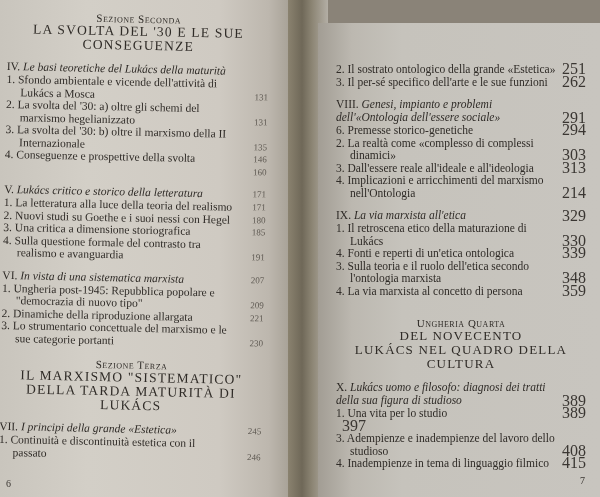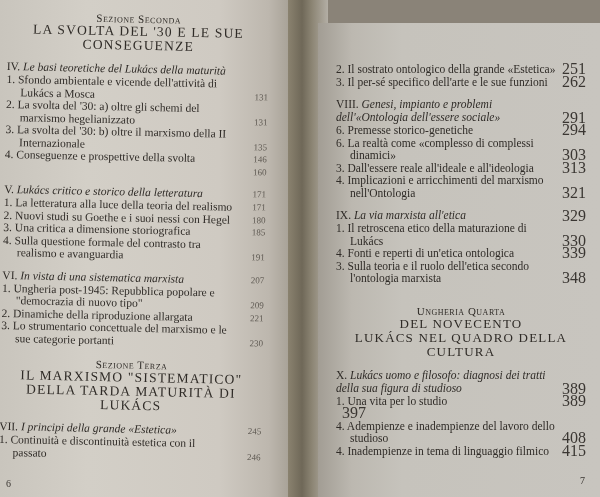--- a/index.html
+++ b/index.html
@@ -144,67 +144,71 @@
 
     <div class="chap">
       <span class="txt"><span>VIII.</span> <span class="ttl">Genesi, impianto e problemi dell'«Ontologia dell'essere sociale»</span></span>
       <span class="pg">291</span>
     </div>
     <div class="item">
         <span class="txt">6. Premesse storico-genetiche</span>
         <span class="pg">294</span>
       </div>
     <div class="item">
-        <span class="txt">6. La realtà come «complesso di complessi dinamici»</span>
+        <span class="txt">2. La realtà come «complesso di complessi dinamici»</span>
         <span class="pg">303</span>
       </div>
     <div class="item">
         <span class="txt">3. Dall'essere reale all'ideale e all'ideologia</span>
         <span class="pg">313</span>
       </div>
     <div class="item">
         <span class="txt">4. Implicazioni e arricchimenti del marxismo nell'Ontologia</span>
-        <span class="pg">321</span>
+        <span class="pg">214</span>
       </div>
 
     <div class="chap">
       <span class="txt"><span>IX.</span> <span class="ttl">La via marxista all'etica</span></span>
       <span class="pg">329</span>
     </div>
     <div class="item">
         <span class="txt">1. Il retroscena etico della maturazione di Lukács</span>
         <span class="pg">330</span>
       </div>
     <div class="item">
         <span class="txt">4. Fonti e reperti di un'etica ontologica</span>
         <span class="pg">339</span>
       </div>
     <div class="item">
         <span class="txt">3. Sulla teoria e il ruolo dell'etica secondo l'ontologia marxista</span>
         <span class="pg">348</span>
+      </div>
+    <div class="item">
+        <span class="txt">4. La via marxista al concetto di persona</span>
+        <span class="pg">359</span>
       </div>
 
     <div class="gap" style="height:18px"></div>
     <div class="sec-label">Ungheria Quarta</div>
     <div class="sec-title">del Novecento</div>
     <div class="sec-title">Lukács nel quadro della cultura</div>
 
     <div class="chap">
       <span class="txt"><span>X.</span> <span class="ttl">Lukács uomo e filosofo: diagnosi dei tratti della sua figura di studioso</span></span>
       <span class="pg">389</span>
     </div>
     <div class="item">
         <span class="txt">1. Una vita per lo studio</span>
         <span class="pg">389</span>
       </div>
     <div class="item">
         <span class="pg">397</span>
       </div>
     <div class="item">
-        <span class="txt">4. Adempienze e inadempienze del lavoro dello studioso</span>
+        <span class="txt">3. Adempienze e inadempienze del lavoro dello studioso</span>
         <span class="pg">408</span>
       </div>
     <div class="item">
         <span class="txt">4. Inadempienze in tema di linguaggio filmico</span>
         <span class="pg">415</span>
       </div>
   </div>
   <div class="folio" style="left:262px; top:452px;">7</div>
 </div>
 

